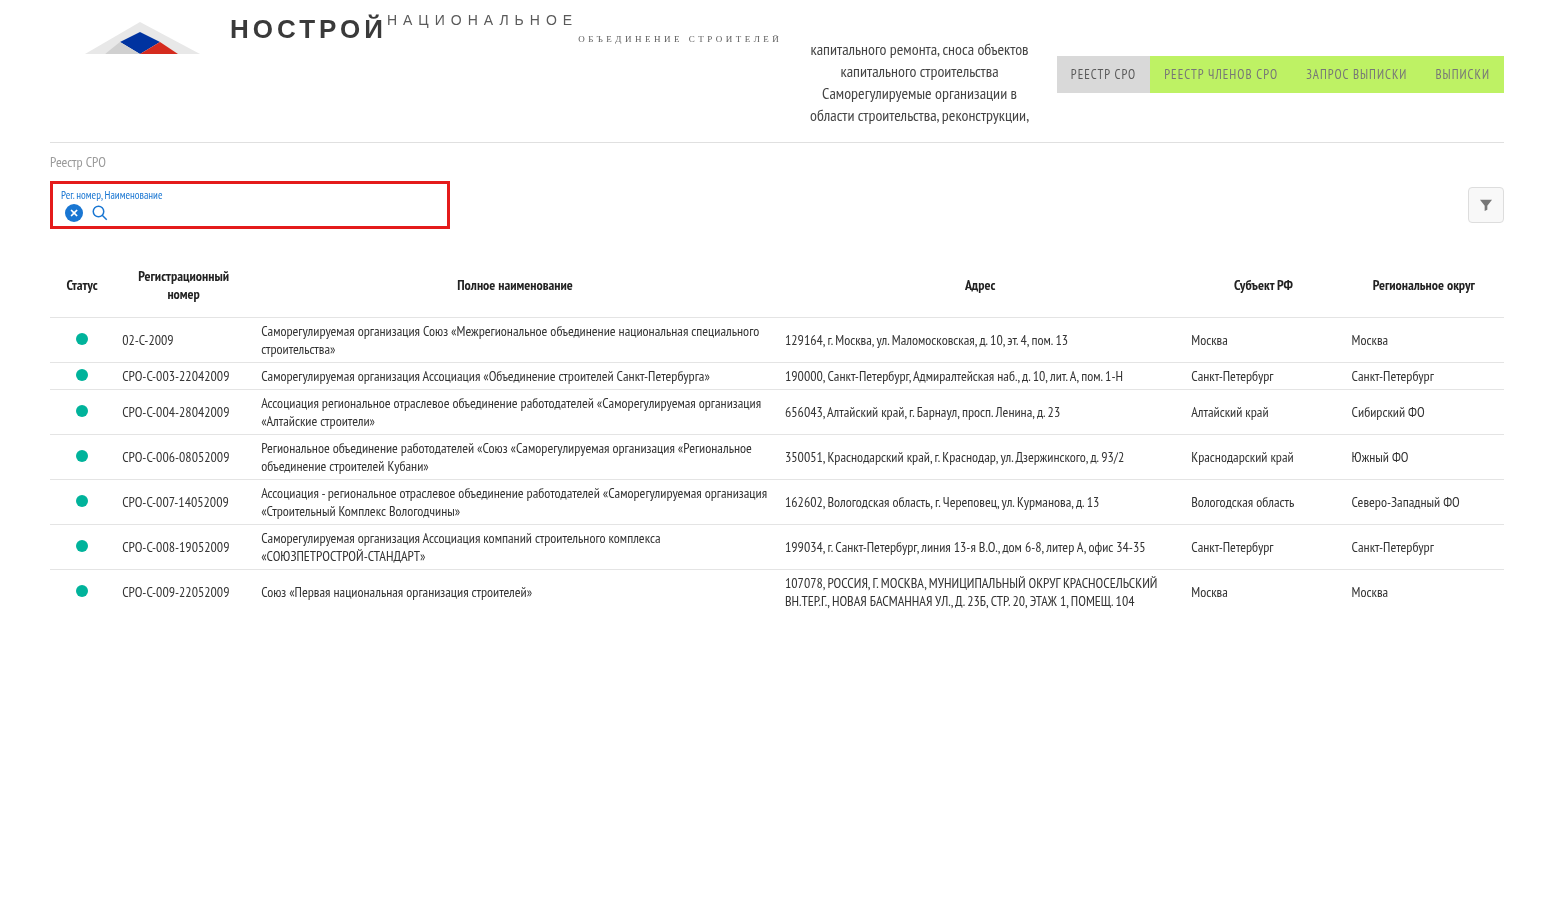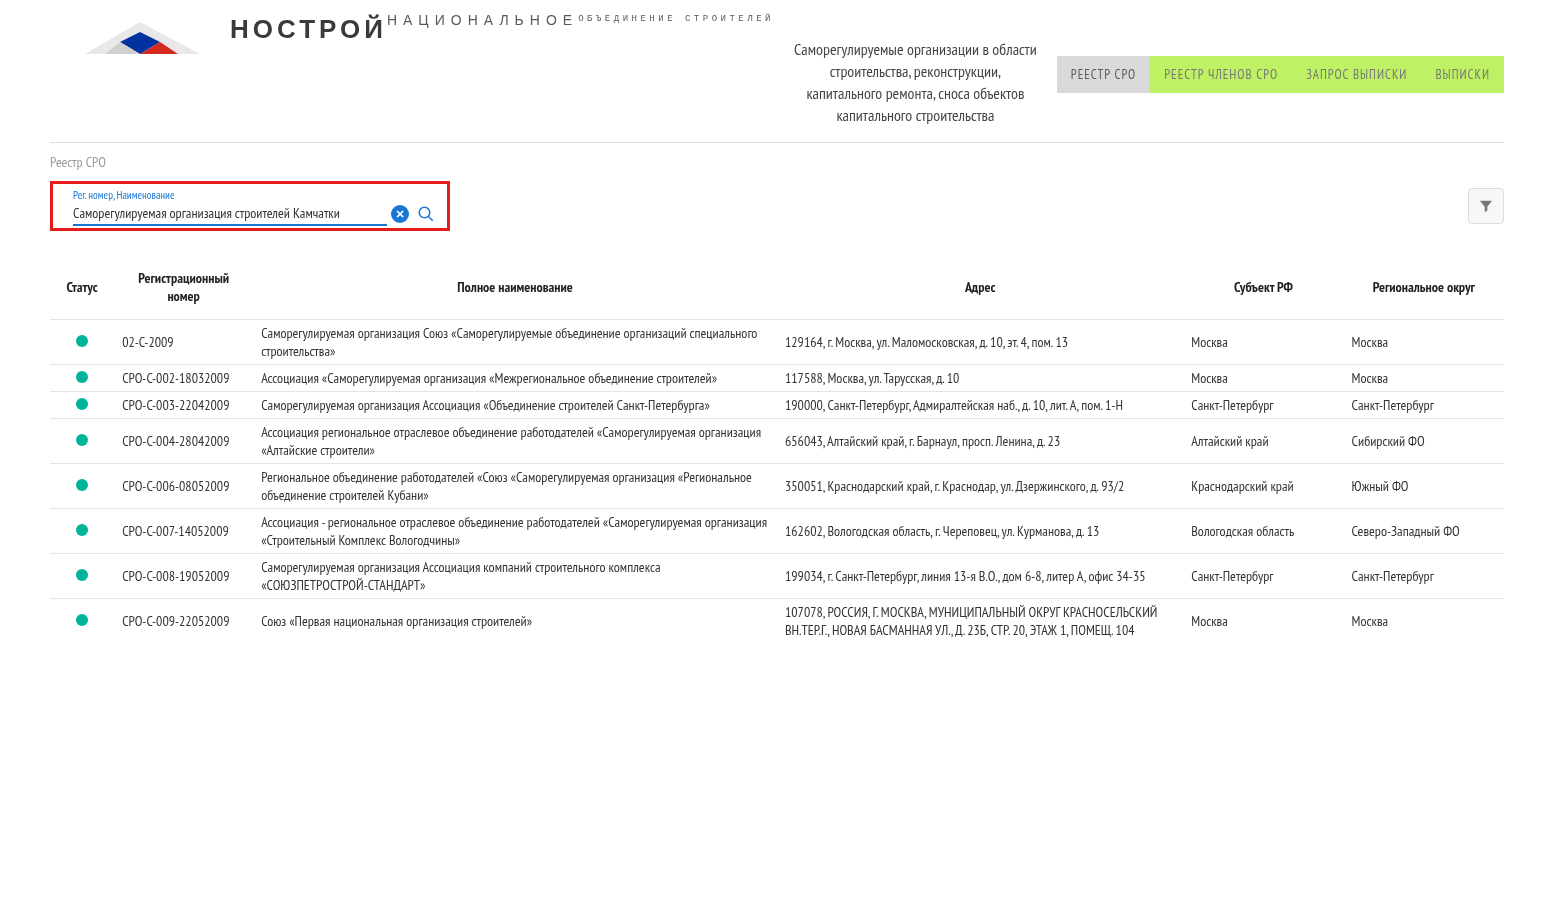--- a/index.html
+++ b/index.html
@@ -2,34 +2,34 @@
 <html><head>
 <meta charset="utf-8">
 <style>
   * { margin: 0; padding: 0; box-sizing: border-box; }
   body { font-family: "PT Sans Narrow", "Arial Narrow", Arial, sans-serif; background: #fff; color: #333; width: 1554px; }
   
   .header { display: flex; align-items: flex-start; padding: 14px 50px 10px 50px; }
   .logo { display:flex; flex-direction:row; align-items:flex-start; }
   .logo svg { display:block; }
   .logo-sub1 { font-family: "Arial Narrow", Arial; letter-spacing: 6px; font-size: 14px; color:#5a5a5a; margin-top:-2px;}
-  .logo-sub2 { font-family: Liberation Mono, monospace; letter-spacing: 3.5px; font-size: 9px; color:#5a5a5a; margin-top:0;}
+  .logo-sub2 { font-family: Liberation Serif, serif; letter-spacing: 3.5px; font-size: 9px; color:#5a5a5a; margin-top:20px;}
   
   .header-mid { flex:1; text-align:center; padding: 24px 20px 0 20px; font-size:16px; color:#444; line-height:22px; }
   
   .nav { display:flex; align-items:center; padding-top:42px; }
   .nav button { border:none; background:#bef264; color:#777; padding:10px 14px; font-size:13px; letter-spacing:1px; font-family:inherit; cursor:pointer; }
   .nav button.active { background:#d9d9d9; color:#5a5a5a; }
   
   .divider { height:1px; background:#e0e0e0; margin: 6px 50px 6px 50px; }
   
   .crumb { padding: 4px 50px; font-size:14px; color:#9a9a9a; }
   
   .search-bar { margin: 6px 50px 0 50px; display:flex; align-items:center; }
-  .search-box { border:3px solid #e41b1b; padding: 4px 8px 2px 20px; width:400px; position:relative; }
+  .search-box { border:3px solid #e41b1b; padding: 4px 8px 2px 8px; width:400px; position:relative; }
   .search-label { font-size:11px; color:#1976d2; }
   .search-input-row { display:flex; align-items:center; }
   .search-input { border:none; outline:none; font-size:14px; font-family:inherit; flex:1; border-bottom:2px solid #1976d2; padding:2px 0; color:#333; background:transparent;}
   .icon-btn { background:none; border:none; cursor:pointer; padding:2px 4px; display:flex; align-items:center; justify-content:center; }
   .clear-circle { width:18px; height:18px; border-radius:50%; background:#1976d2; display:flex; align-items:center; justify-content:center; }
   .clear-circle::before { content:"✕"; color:#fff; font-size:11px; font-weight:bold; }
   .search-icon svg { stroke:#1976d2; }
   
   .filter-btn { margin-left:auto; width:36px; height:36px; border:1px solid #ddd; border-radius:4px; background:#f8f8f8; display:flex; align-items:center; justify-content:center; cursor:pointer; }
   
@@ -56,40 +56,39 @@
       <polygon points="55,40 90,18 128,40" fill="#fff"></polygon>
       <polygon points="90,18 110,28 90,40 70,28" fill="#0033a0"></polygon>
       <polygon points="110,28 128,40 90,40" fill="#d52b1e"></polygon>
       <polygon points="70,28 55,40 90,40" fill="#d0d0d0"></polygon>
     </svg>
     <div style="font-family:'Arial Narrow',Arial; font-size:26px; font-weight:bold; letter-spacing:4px; color:#3a3a3a;">НОСТРОЙ</div>
     <div class="logo-sub1">НАЦИОНАЛЬНОЕ</div>
     <div class="logo-sub2">ОБЪЕДИНЕНИЕ СТРОИТЕЛЕЙ</div>
   </div>
   <div class="header-mid">
+    <div>капитального ремонта, сноса объектов капитального строительства</div>
     <div>Саморегулируемые организации в области строительства, реконструкции,</div>
-    <div>капитального ремонта, сноса объектов капитального строительства</div>
   </div>
   <div class="nav">
     <button class="active">РЕЕСТР СРО</button>
     <button>РЕЕСТР ЧЛЕНОВ СРО</button>
     <button>ЗАПРОС ВЫПИСКИ</button>
     <button>ВЫПИСКИ</button>
   </div>
 </div>
 
 <div class="divider"></div>
 
 <div class="crumb">Реестр СРО</div>
 
 <div class="search-bar">
   <div class="search-box">
     <div class="search-label">Рег. номер, Наименование</div>
     <div class="search-input-row">
-      <input class="search-input" type="text" value="Саморегулируемая организация строителей Камчатки" style="">
       <button class="icon-btn">
         <span class="clear-circle"></span>
       </button>
       <button class="icon-btn search-icon">
         <svg width="18" height="18" viewBox="0 0 24 24" fill="none" stroke-width="2">
           <circle cx="10" cy="10" r="7"></circle>
             <line x1="21" y1="21" x2="15" y2="15"></line>
         </svg>
       </button>
     </div>
@@ -117,30 +116,22 @@
       <th>Полное наименование</th>
       <th>Адрес</th>
       <th>Субъект РФ</th>
       <th>Региональное округ</th>
     </tr>
   </thead>
   <tbody id="tbody">
       <tr>
         <td style="text-align:center"><span class="status-dot"></span></td>
         <td>02-С-2009</td>
-        <td>Саморегулируемая организация Союз «Саморегулируемые объединение организаций специального строительства»</td>
+        <td>Саморегулируемая организация Союз «Межрегиональное объединение национальная специального строительства»</td>
         <td>129164, г. Москва, ул. Маломосковская, д. 10, эт. 4, пом. 13</td>
-        <td>Москва</td>
-        <td>Москва</td>
-      </tr>
-      <tr>
-        <td style="text-align:center"><span class="status-dot"></span></td>
-        <td>СРО-С-002-18032009</td>
-        <td>Ассоциация «Саморегулируемая организация «Межрегиональное объединение строителей»</td>
-        <td>117588, Москва, ул. Тарусская, д. 10</td>
         <td>Москва</td>
         <td>Москва</td>
       </tr>
       <tr>
         <td style="text-align:center"><span class="status-dot"></span></td>
         <td>СРО-С-003-22042009</td>
         <td>Саморегулируемая организация Ассоциация «Объединение строителей Санкт-Петербурга»</td>
         <td>190000, Санкт-Петербург, Адмиралтейская наб., д. 10, лит. А, пом. 1-Н</td>
         <td>Санкт-Петербург</td>
         <td>Санкт-Петербург</td>

